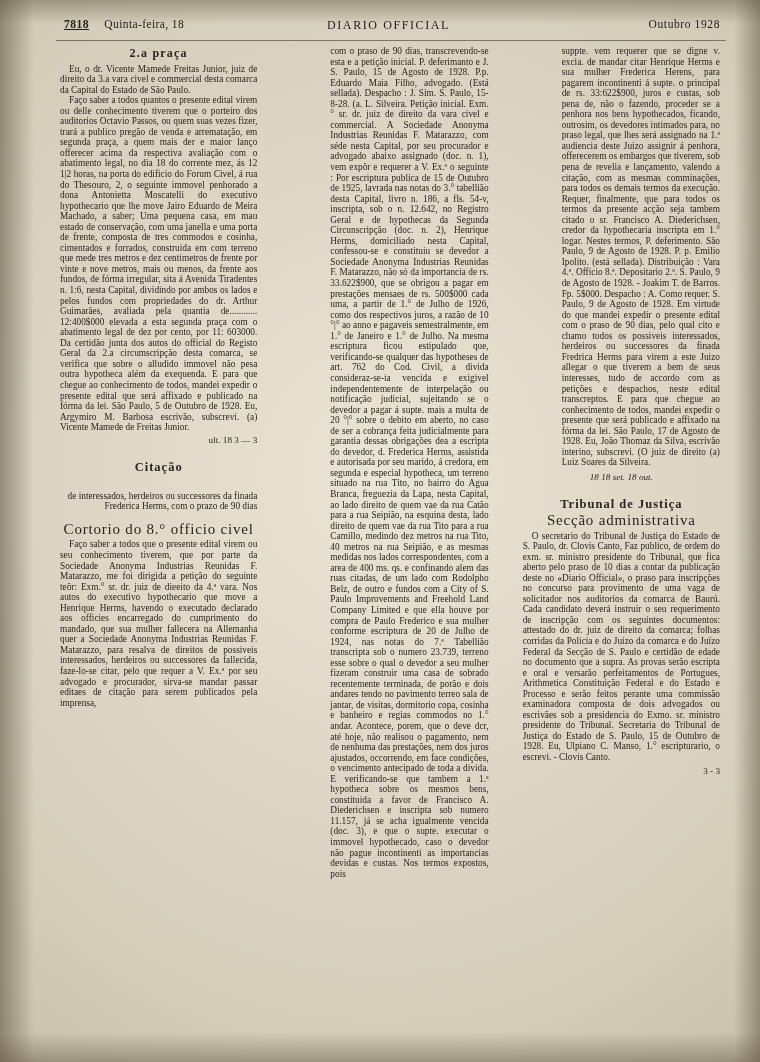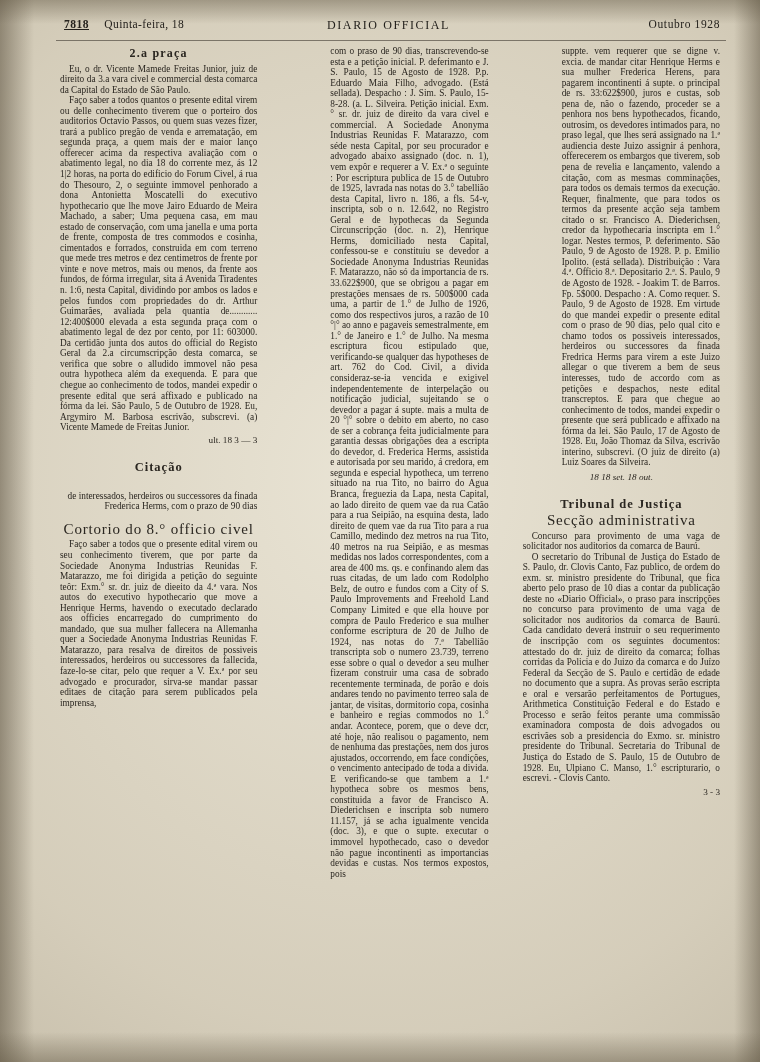--- a/index.html
+++ b/index.html
@@ -210,21 +210,20 @@
       <div class="col c2">
         <p class="noind">com o praso de 90 dias, transcrevendo-se esta e a petição inicial. P. deferimanto e J. S. Paulo, 15 de Agosto de 1928. P.p. Eduardo Maia Filho, advogado. (Está sellada). Despacho : J. Sim. S. Paulo, 15-8-28. (a. L. Silveira. Petição inicial. Exm.° sr. dr. juiz de direito da vara civel e commercial. A Sociedade Anonyma Industrias Reunidas F. Matarazzo, com séde nesta Capital, por seu procurador e advogado abaixo assignado (doc. n. 1), vem expôr e requerer a V. Ex.ª o seguinte : Por escriptura publica de 15 de Outubro de 1925, lavrada nas notas do 3.° tabellião desta Capital, livro n. 186, a fls. 54-v, inscripta, sob o n. 12.642, no Registro Geral e de hypothecas da Segunda Circunscripção (doc. n. 2), Henrique Herms, domiciliado nesta Capital, confessou-se e constituiu se devedor a Sociedade Anonyma Industrias Reunidas F. Matarazzo, não só da importancia de rs. 33.622$900, que se obrigou a pagar em prestações mensaes de rs. 500$000 cada uma, a partir de 1.° de Julho de 1926, como dos respectivos juros, a razão de 10 °|° ao anno e pagaveis semestralmente, em 1.° de Janeiro e 1.° de Julho. Na mesma escriptura ficou estipulado que, verificando-se qualquer das hypotheses de art. 762 do Cod. Civil, a divida consideraz-se-ia vencida e exigivel independentemente de interpelação ou notificação judicial, sujeitando se o devedor a pagar á supte. mais a multa de 20 °|° sobre o debito em aberto, no caso de ser a cobrança feita judicialmente para garantia dessas obrigações dea a escripta do devedor, d. Frederica Herms, assistida e autorisada por seu marido, á credora, em segunda e especial hypotheca, um terreno situado na rua Tito, no bairro do Agua Branca, freguezia da Lapa, nesta Capital, ao lado direito de quem vae da rua Catão para a rua Seipião, na esquina desta, lado direito de quem vae da rua Tito para a rua Camillo, medindo dez metros na rua Tito, 40 metros na rua Seipião, e as mesmas medidas nos lados correspondentes, com a area de 400 ms. qs. e confinando alem das ruas citadas, de um lado com Rodolpho Belz, de outro e fundos com a City of S. Paulo Improvements and Freehold Land Company Limited e que ella houve por compra de Paulo Frederico e sua mulher conforme escriptura de 20 de Julho de 1924, nas notas do 7.ª Tabellião transcripta sob o numero 23.739, terreno esse sobre o qual o devedor a seu mulher fizeram construir uma casa de sobrado recentemente terminada, de porão e dois andares tendo no pavimento terreo sala de jantar, de visitas, dormitorio copa, cosinha e banheiro e regias commodos no 1.° andar. Acontece, porem, que o deve dcr, até hoje, não realisou o pagamento, nem de nenhuma das prestações, nem dos juros ajustados, occorrendo, em face condições, o vencimento antecipado de toda a divida. E verificando-se que tambem a 1.ª hypotheca sobre os mesmos bens, constituida a favor de Francisco A. Diederichsen e inscripta sob numero 11.157, já se acha igualmente vencida (doc. 3), e que o supte. executar o immovel hypothecado, caso o devedor não pague incontinenti as importancias devidas e custas. Nos termos expostos, pois</p>
       </div>
 
       <div class="col c3">
         <p class="noind">suppte. vem requerer que se digne v. excia. de mandar citar Henrique Herms e sua mulher Frederica Herens, para pagarem incontinenti á supte. o principal de rs. 33:622$900, juros e custas, sob pena de, não o fazendo, proceder se a penhora nos bens hypothecados, ficando, outrosim, os devedores intimados para, no praso legal, que lhes será assignado na 1.ª audiencia deste Juizo assignir á penhora, offerecerem os embargos que tiverem, sob pena de revelia e lançamento, valendo a citação, com as mesmas comminações, para todos os demais termos da execução. Requer, finalmente, que para todos os termos da presente acção seja tambem citado o sr. Francisco A. Diederichsen, credor da hypothecaria inscripta em 1.° logar. Nestes termos, P. deferimento. São Paulo, 9 de Agosto de 1928. P. p. Emilio Ipolito. (está sellada). Distribuição : Vara 4.ª. Officio 8.ª. Depositario 2.ª. S. Paulo, 9 de Agosto de 1928. - Joakim T. de Barros. Fp. 5$000. Despacho : A. Como requer. S. Paulo, 9 de Agosto de 1928. Em virtude do que mandei expedir o presente edital com o praso de 90 dias, pelo qual cito e chamo todos os possiveis interessados, herdeiros ou successores da finada Fredrica Herms para virem a este Juizo allegar o que tiverem a bem de seus interesses, tudo de accordo com as petições e despachos, neste edital transcreptos. E para que chegue ao conhecimento de todos, mandei expedir o presente que será publicado e affixado na fórma da lei. São Paulo, 17 de Agosto de 1928. Eu, João Thomaz da Silva, escrivão interino, subscrevi. (O juiz de direito (a) Luiz Soares da Silveira.</p>
         <p class="sig-center">18 18 set. 18 out.</p>
         <div class="spacer-md"></div>
         <div class="hdg-box">Tribunal de Justiça</div>
         <div class="hdg-sm">Secção administrativa</div>
-        <p>Concurso para provimento de uma vaga de solicitador nos auditorios da comarca de Baurú.</p>
         <p>O secretario do Tribunal de Justiça do Estado de S. Paulo, dr. Clovis Canto, Faz publico, de ordem do exm. sr. ministro presidente do Tribunal, que fica aberto pelo praso de 10 dias a contar da publicação deste no «Diario Official», o praso para inscripções no concurso para provimento de uma vaga de solicitador nos auditorios da comarca de Baurú. Cada candidato deverá instruir o seu requerimento de inscripção com os seguintes documentos: attestado do dr. juiz de direito da comarca; folhas corridas da Policia e do Juizo da comarca e do Juízo Federal da Secção de S. Paulo e certidão de edade no documento que a supra. As provas serão escripta e oral e versarão perfeitamentos de Portugues, Arithmetica Constituição Federal e do Estado e Processo e serão feitos perante uma commissão examinadora composta de dois advogados ou escrivães sob a presidencia do Exmo. sr. ministro presidente do Tribunal. Secretaria do Tribunal de Justiça do Estado de S. Paulo, 15 de Outubro de 1928. Eu, Ulpiano C. Manso, 1.° escripturario, o escrevi. - Clovis Canto.</p>
         <p class="sig">3 - 3</p>
       </div>
 
     </div>
   </div>
 
   <div class="edge-dark-left"></div>
   <div class="edge-dark-right"></div>
   <div class="edge-dark-top"></div>

